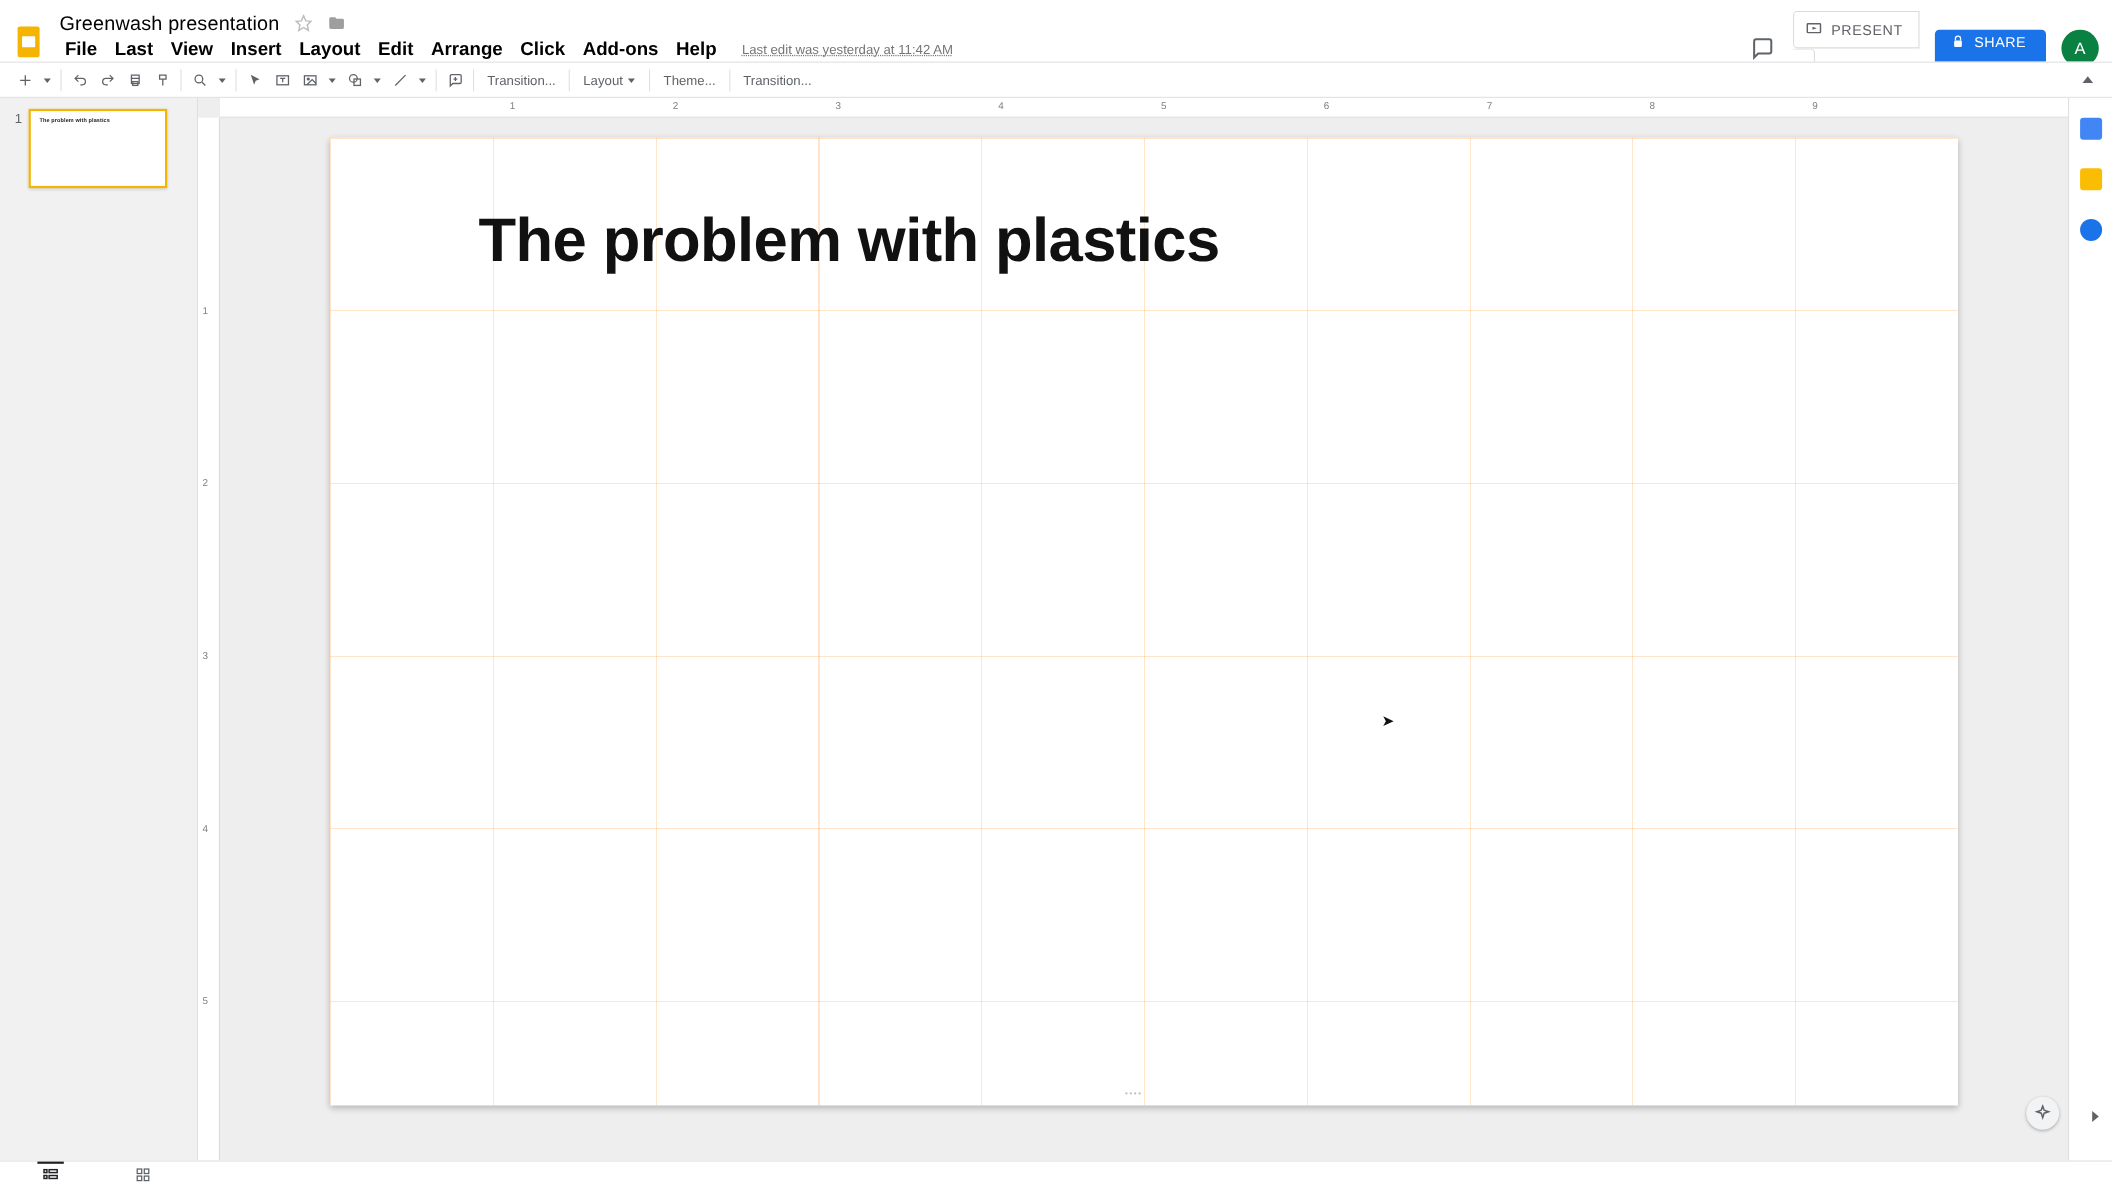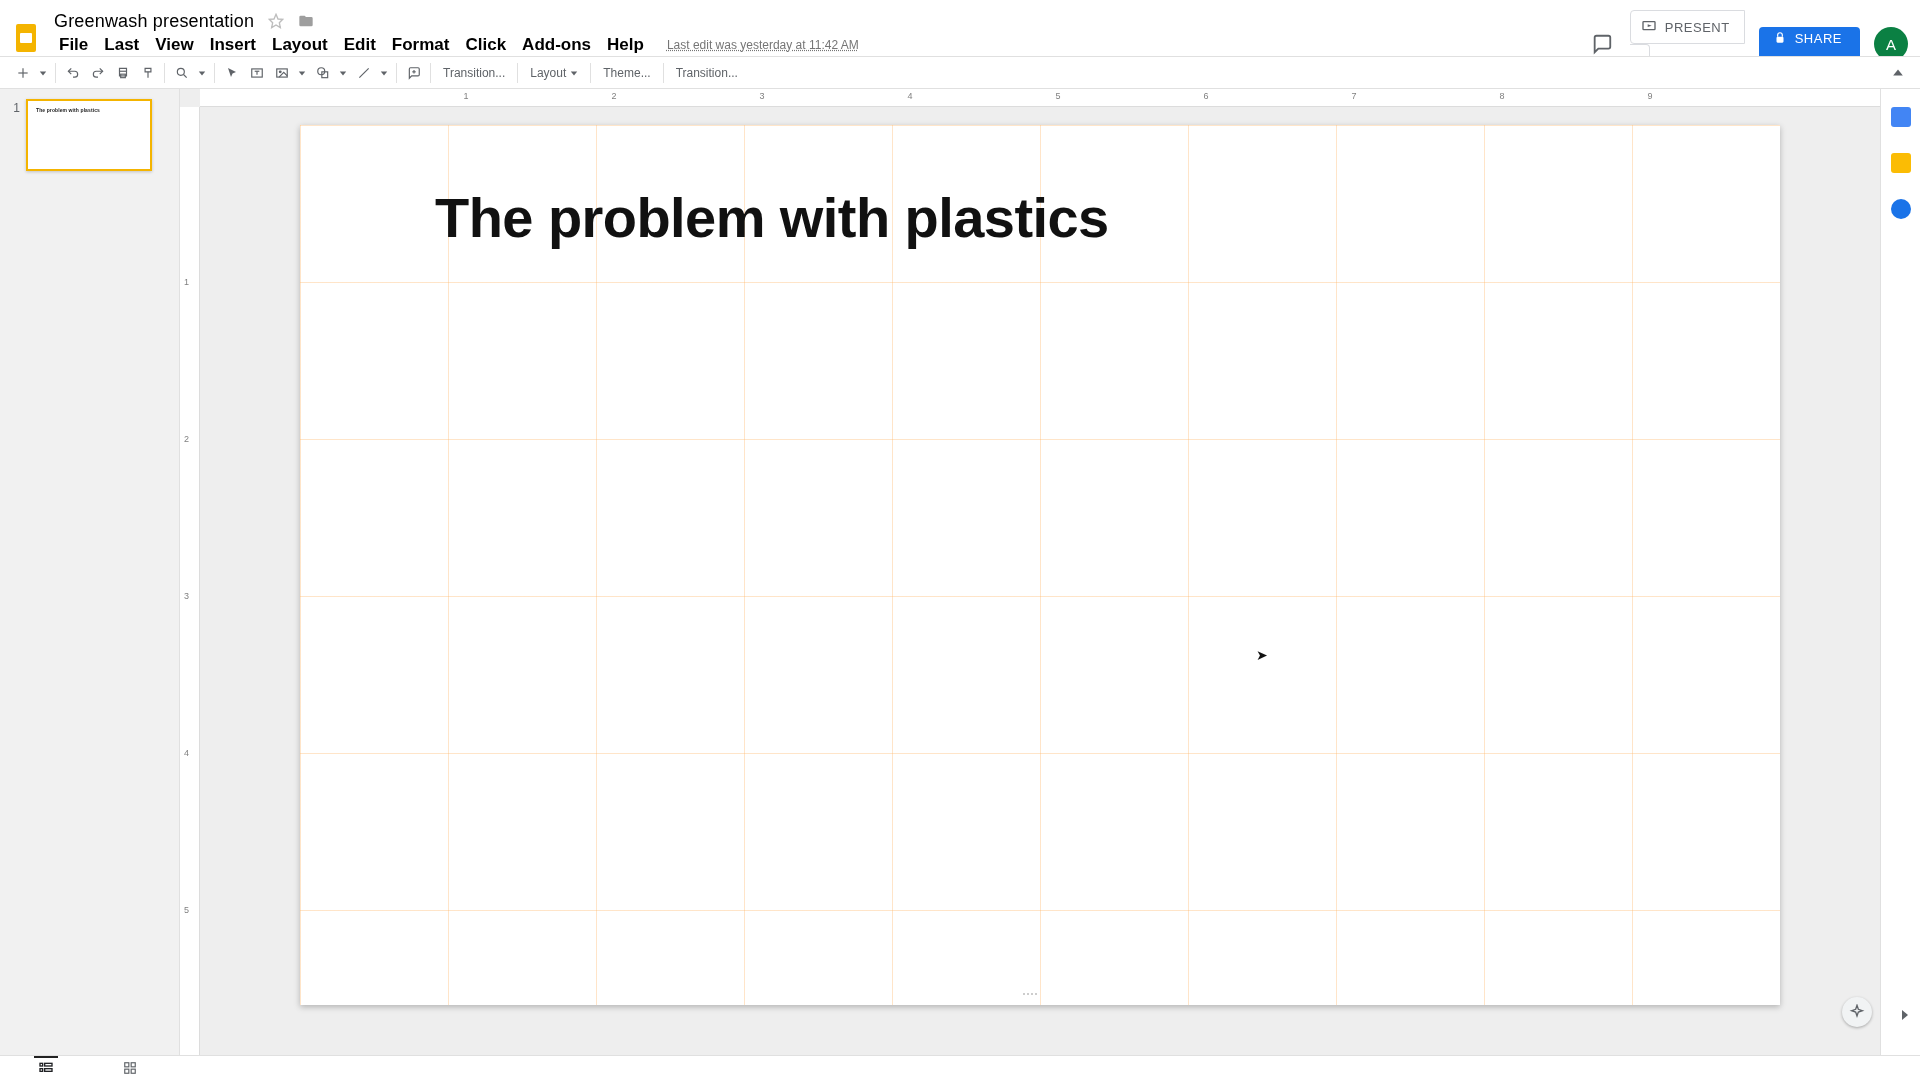--- a/index.html
+++ b/index.html
@@ -244,21 +244,21 @@
         </svg>
       </span>
     </div>
     <div class="menubar">
       <span class="menu-item">File</span>
       <span class="menu-item">Last</span>
       <span class="menu-item">View</span>
       <span class="menu-item">Insert</span>
       <span class="menu-item">Layout</span>
       <span class="menu-item">Edit</span>
-      <span class="menu-item">Format</span>
+      <span class="menu-item">Arrange</span>
       <span class="menu-item">Click</span>
       <span class="menu-item">Add-ons</span>
       <span class="menu-item">Help</span>
       <span class="last-edit">Last edit was yesterday at 11:42 AM</span>
     </div>
   </div>
 
   <div class="titlebar-right">
     <div class="comments-btn">
       <svg width="22" height="22" viewBox="0 0 24 24" fill="none" stroke="#5f6368" stroke-width="2">

